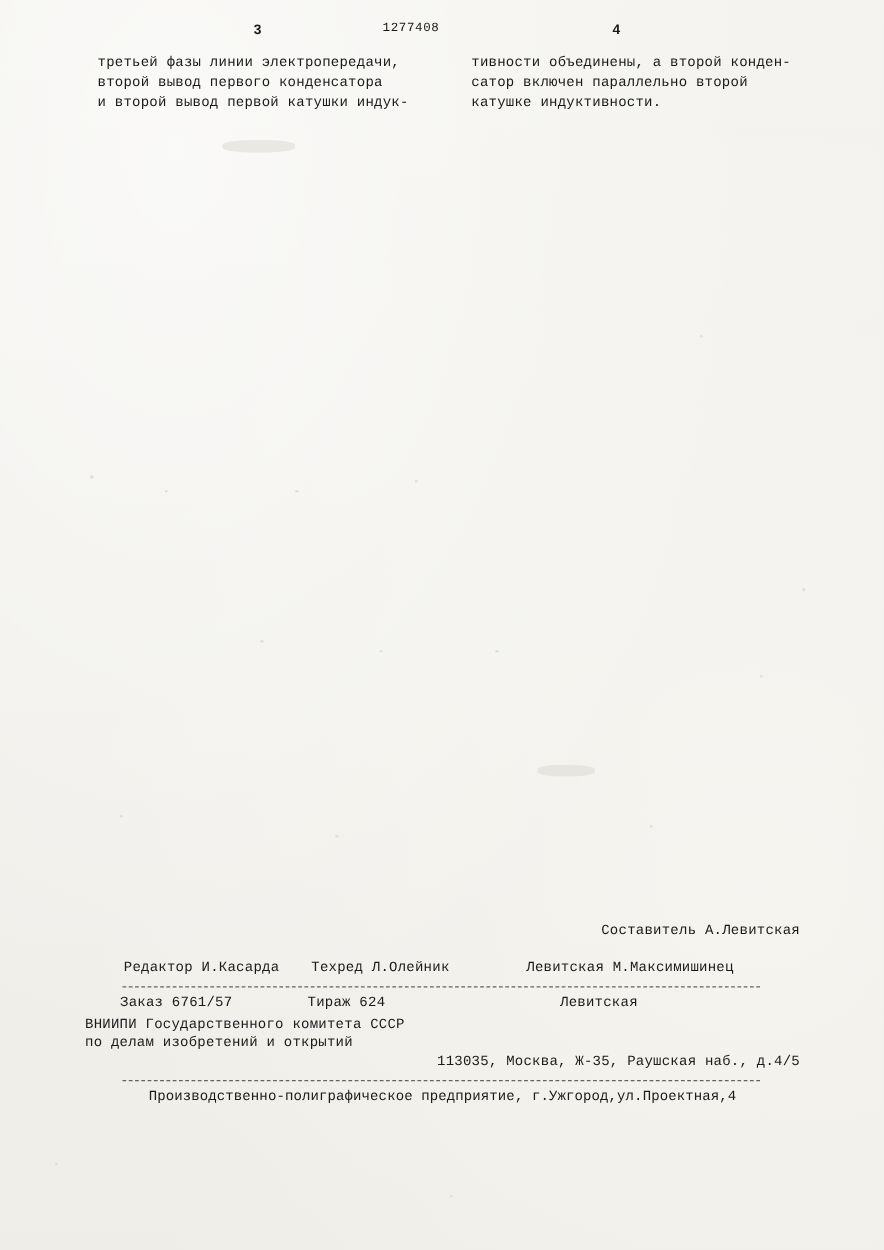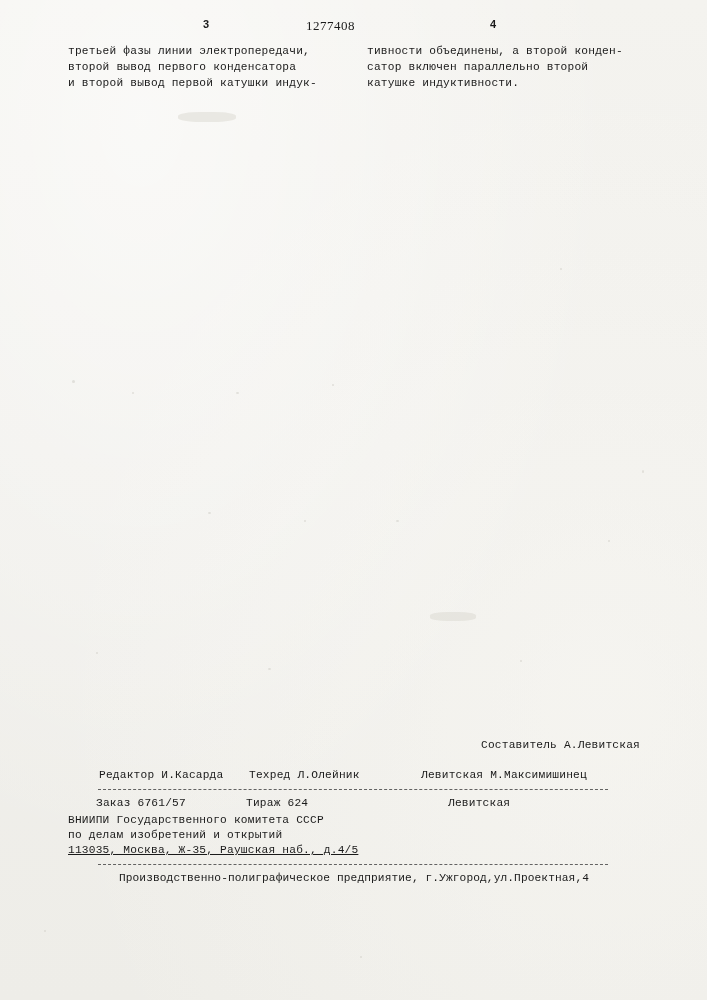--- a/index.html
+++ b/index.html
@@ -43,23 +43,23 @@
     left: 203px;
     top: 0;
     font-size: 11px;
     font-weight: bold;
     font-family: "Liberation Sans", sans-serif;
   }
   .patent-no {
     position: absolute;
     left: 306px;
     top: 0;
-    font-size: 13px;
+    font-size: 10px;
     letter-spacing: 0.5px;
-    font-family: Liberation Serif, serif;
+    font-family: Liberation Mono, monospace;
   }
   .colnum-right {
     position: absolute;
     left: 490px;
     top: 0;
     font-size: 11px;
     font-weight: bold;
     font-family: "Liberation Sans", sans-serif;
   }
 
@@ -67,20 +67,21 @@
   .columns {
     position: absolute;
     top: 43px;
     left: 68px;
     width: 572px;
     display: flex;
     gap: 26px;
   }
   .col {
     width: 273px;
+    margin-left: 10px;
   }
   .col p {
     margin: 0;
     font-size: 11.2px;
     line-height: 16px;
     letter-spacing: 0.2px;
     white-space: pre-line;
     font-family: "Liberation Mono", monospace;
   }
 
@@ -147,22 +148,21 @@
     left: 380px;
     top: 0;
   }
   .vniipi {
     text-align: left;
     margin-top: 1px;
   }
   .vniipi-line2 {
   }
   .vniipi-line3 {
-    text-align: left;
-    text-decoration: underline;
+    text-align: right;
   }
   .footer-line {
     text-align: center;
     margin-top: 2px;
     letter-spacing: 0.1px;
   }
 
   
   .smudge {
     position: absolute;

